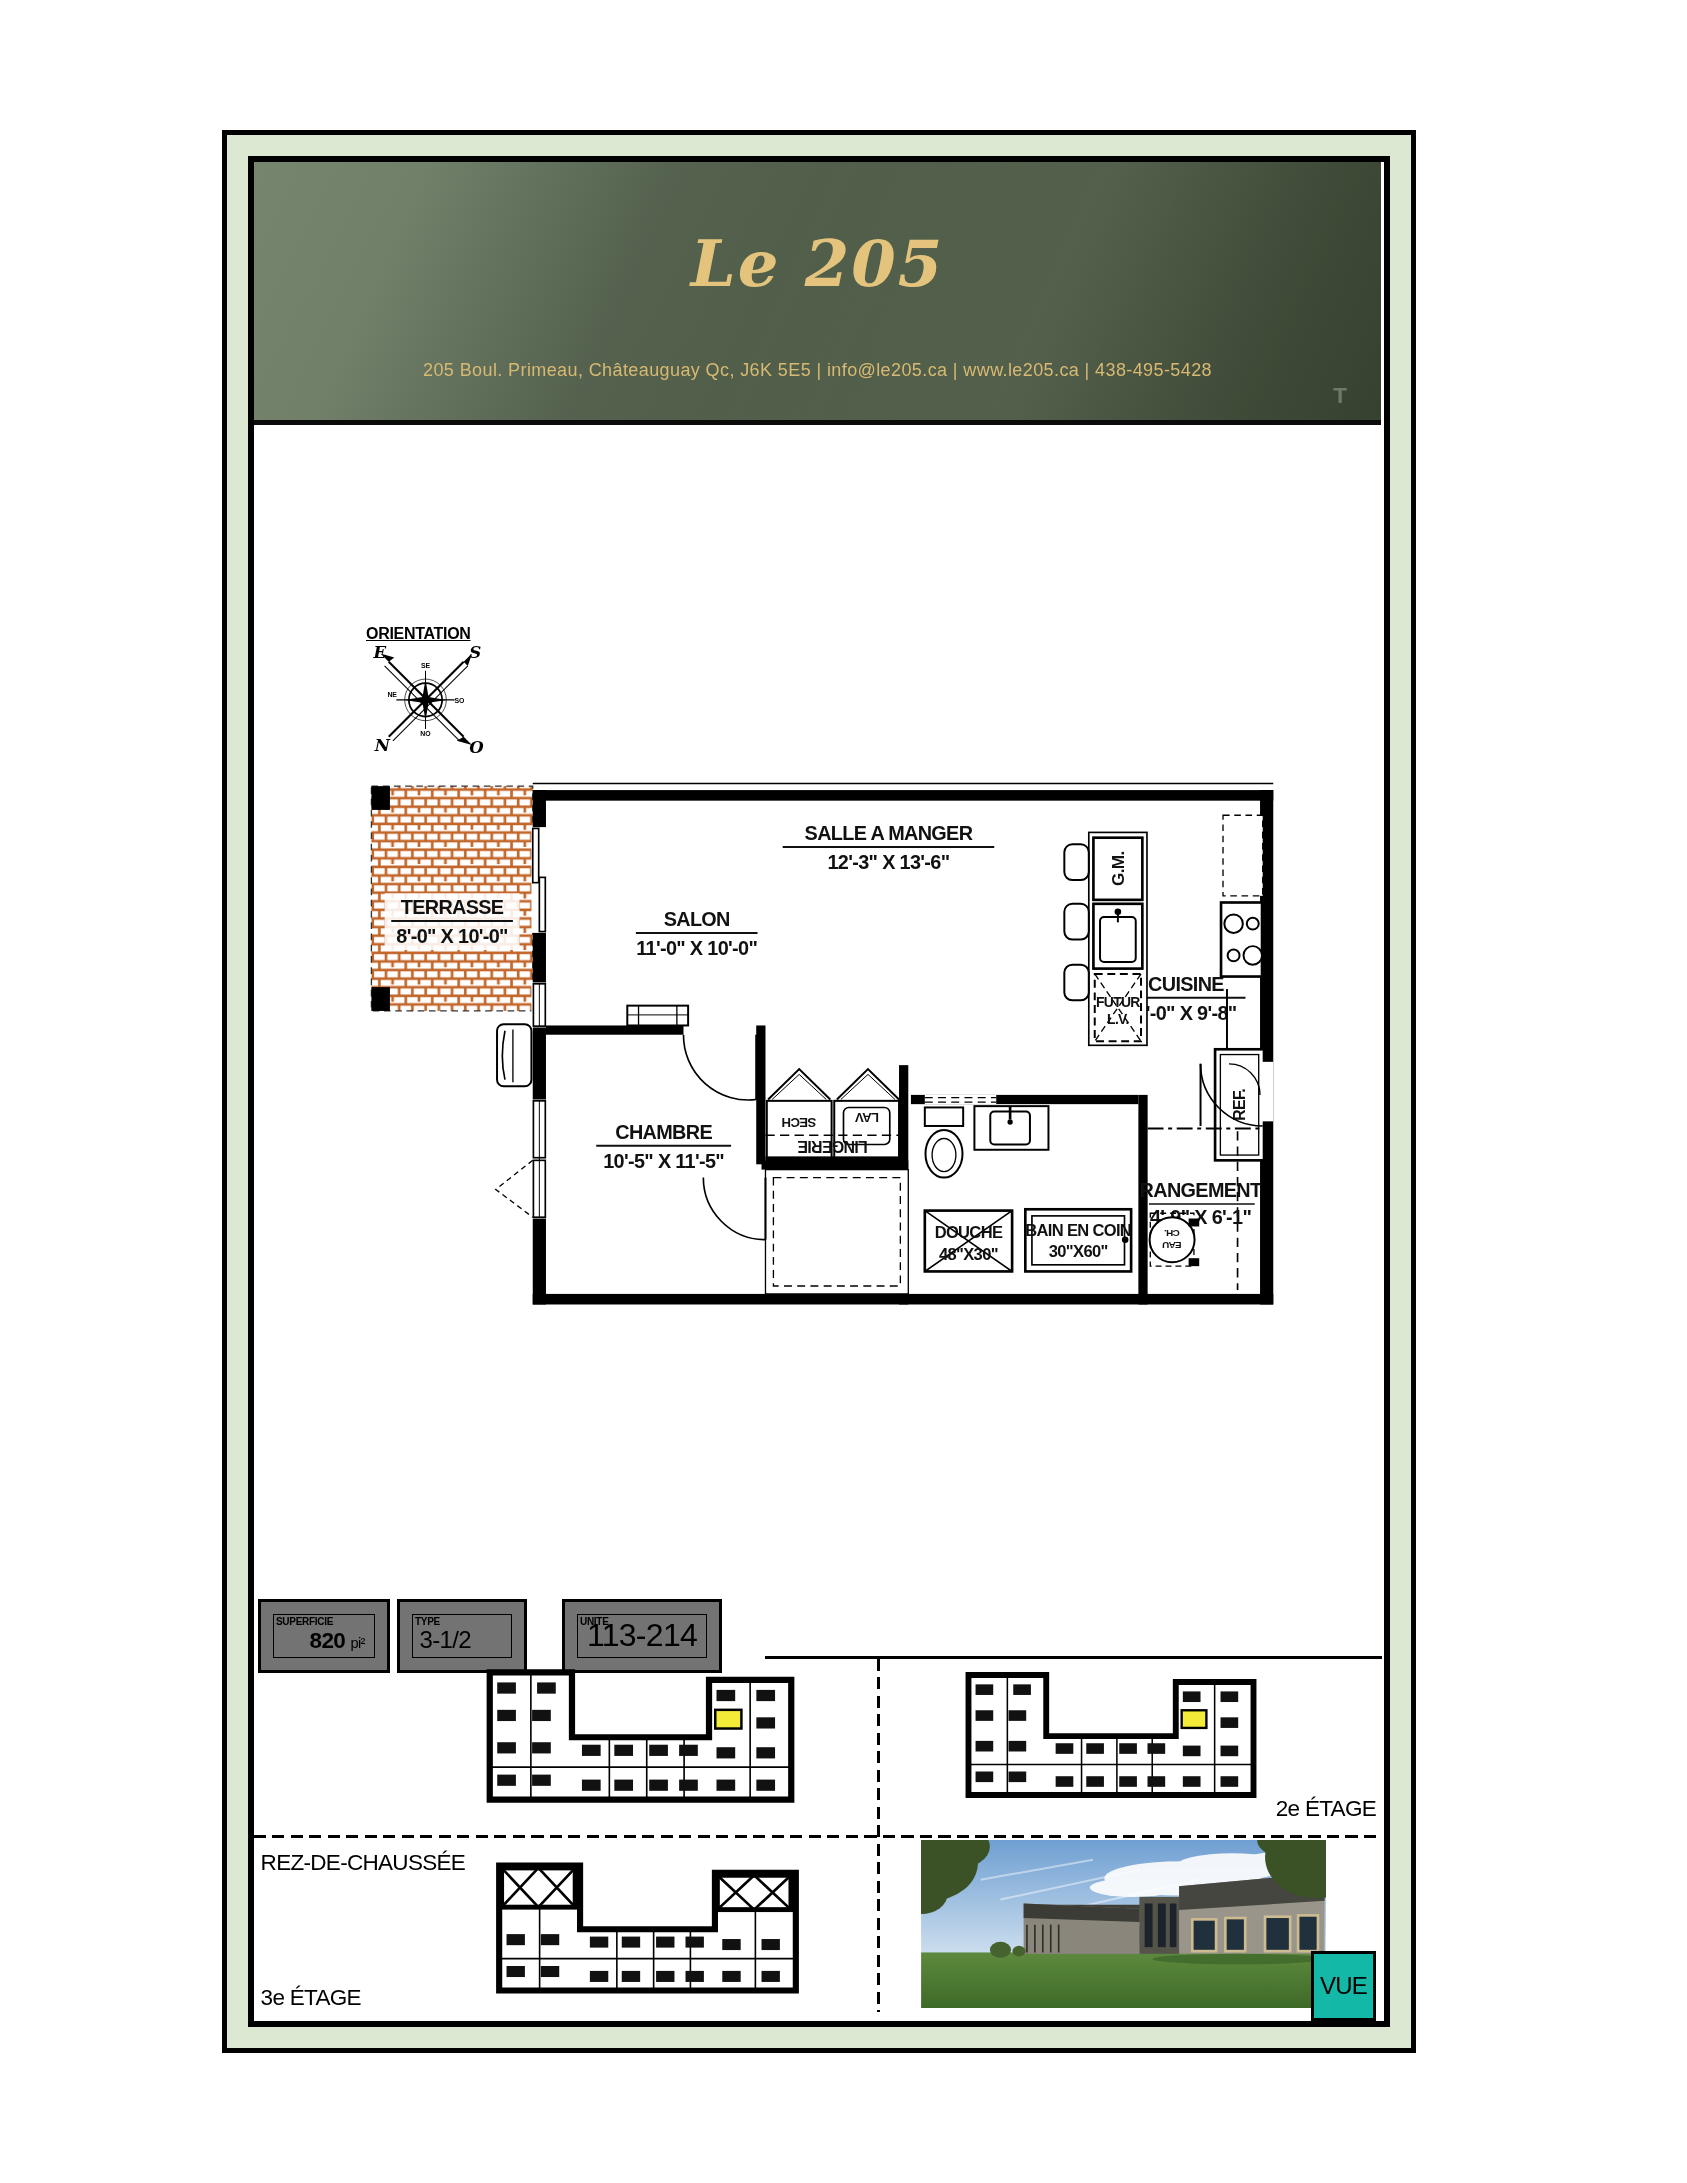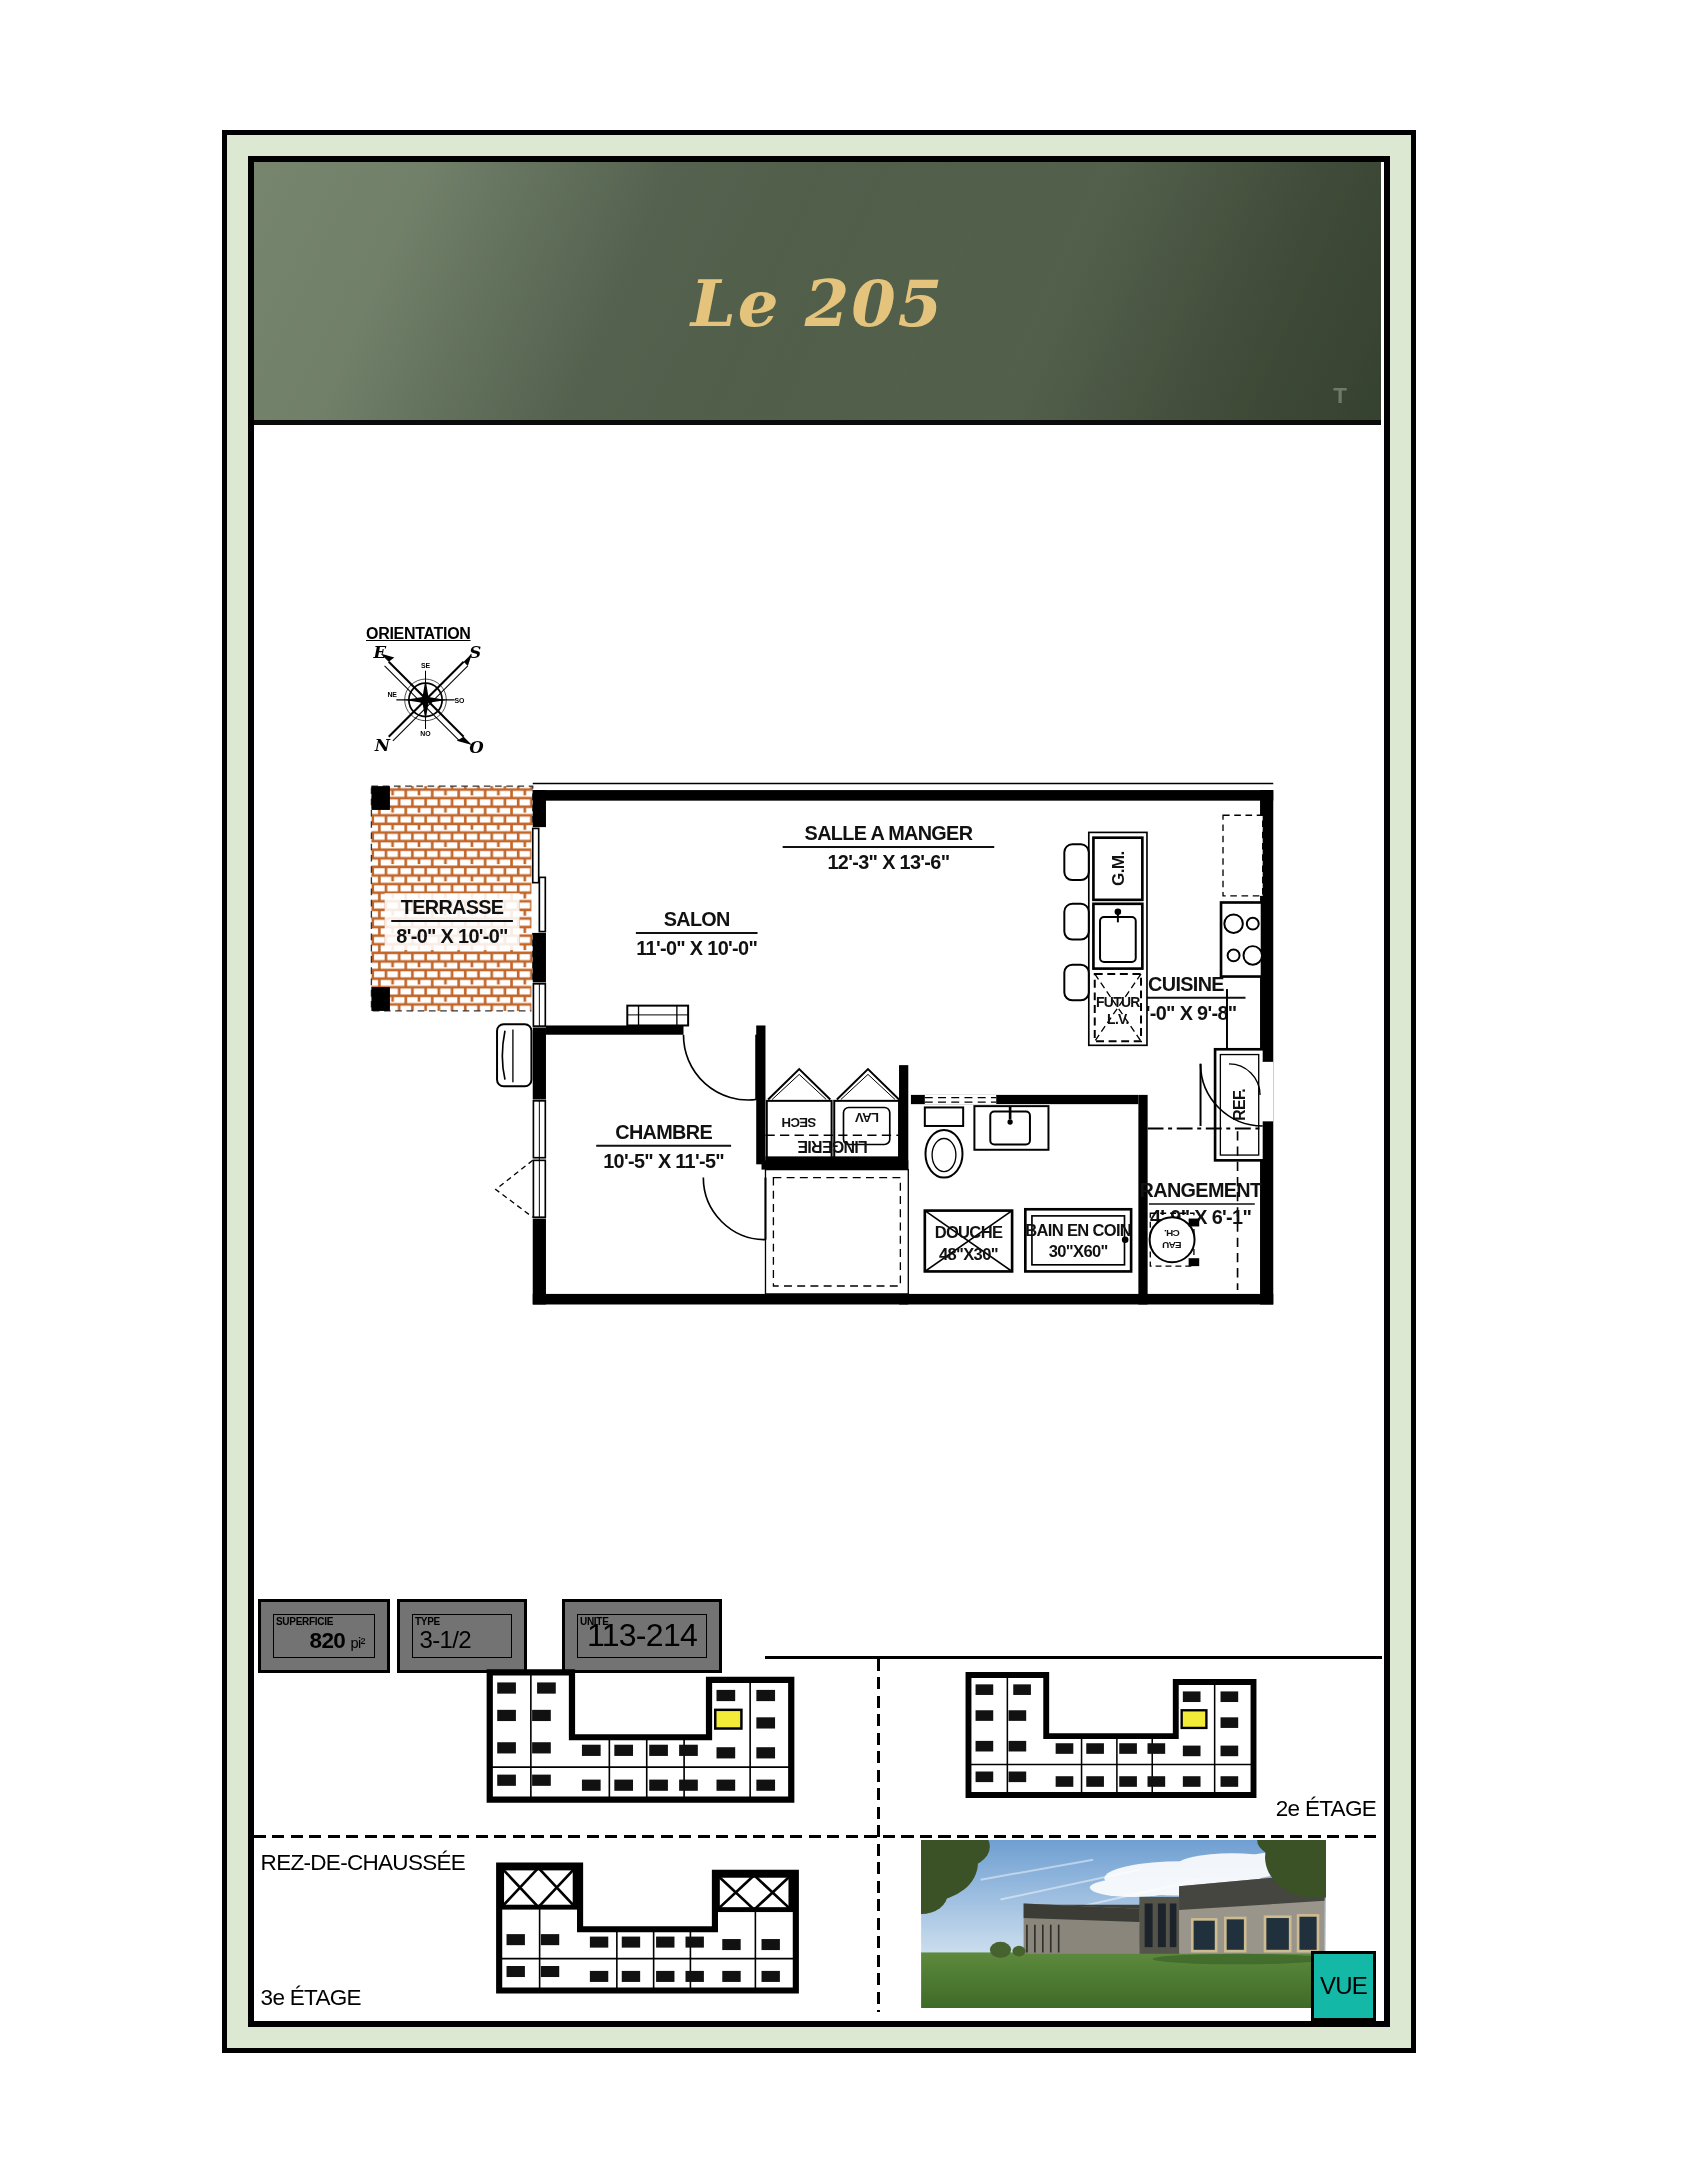--- a/index.html
+++ b/index.html
@@ -9,21 +9,21 @@
   .inner{position:absolute;left:21px;top:21px;right:21px;bottom:21px;box-sizing:border-box;
          border:6.6px solid #000;background:#fff;overflow:hidden;}
   
   .header{position:absolute;left:0;top:0;width:1127px;height:263px;
           background:linear-gradient(113deg,#5d6c55 0%,#61705a 14%,#4d5b48 34%,#53614c 55%,#57654f 70%,#46533e 88%,#3f4c38 100%);
           border-bottom:5.3px solid #0b0b0b;box-sizing:border-box;}
   .header::before{content:"";position:absolute;inset:0;
           background:linear-gradient(115deg,rgba(210,222,198,.22) 0%,rgba(210,222,198,.10) 22%,rgba(0,0,0,0) 46%,rgba(0,0,0,.06) 72%,rgba(0,0,0,.14) 100%);}
   .brand{position:absolute;left:0;right:0;top:64px;text-align:center;
          font-family:"DejaVu Serif",serif;font-style:italic;font-weight:bold;
-         font-size:64px;color:#e4c47c;letter-spacing:2px;margin-top:40px;}
+         font-size:64px;color:#e4c47c;letter-spacing:2px;}
   .addr{position:absolute;left:0;right:0;top:198px;text-align:center;
         font-size:18px;color:#d8b972;letter-spacing:0.4px;}
   .tmark{position:absolute;right:34px;bottom:10.6px;font-size:22.5px;font-weight:bold;color:#6d7c66;}
   
   .orient{position:absolute;left:112px;top:463px;width:146px;}
   .orient .olabel{font-size:16px;font-weight:bold;text-decoration:underline;color:#000;letter-spacing:-0.3px;}
   
   .plan{position:absolute;left:112px;top:599px;}
   .plan text{font-family:"Liberation Sans",sans-serif;}
   .rname,.rdim{font-size:30px;font-weight:bold;fill:#111;text-anchor:middle;letter-spacing:-1px;}
@@ -48,20 +48,21 @@
   .thumb{position:absolute;}
 </style>
 </head>
 <body>
 
 <div class="frame">
 <div class="inner">
 
   <div class="header">
     <div class="brand">Le 205</div>
+    <div class="addr">205 Boul. Primeau, Châteauguay Qc, J6K 5E5   |   info@le205.ca   |   www.le205.ca   |   438-495-5428</div>
     <div class="tmark">T</div>
   </div>
 
   <div class="orient">
     <div class="olabel">ORIENTATION</div>
     <svg width="119" height="111" viewBox="0 0 170 160">
       <g stroke="#000" fill="none">
         <line x1="32" y1="135" x2="140" y2="27" stroke-width="3"></line>
         <line x1="38" y1="141" x2="146" y2="33" stroke-width="1.5"></line>
         <line x1="140" y1="135" x2="32" y2="27" stroke-width="3"></line>

